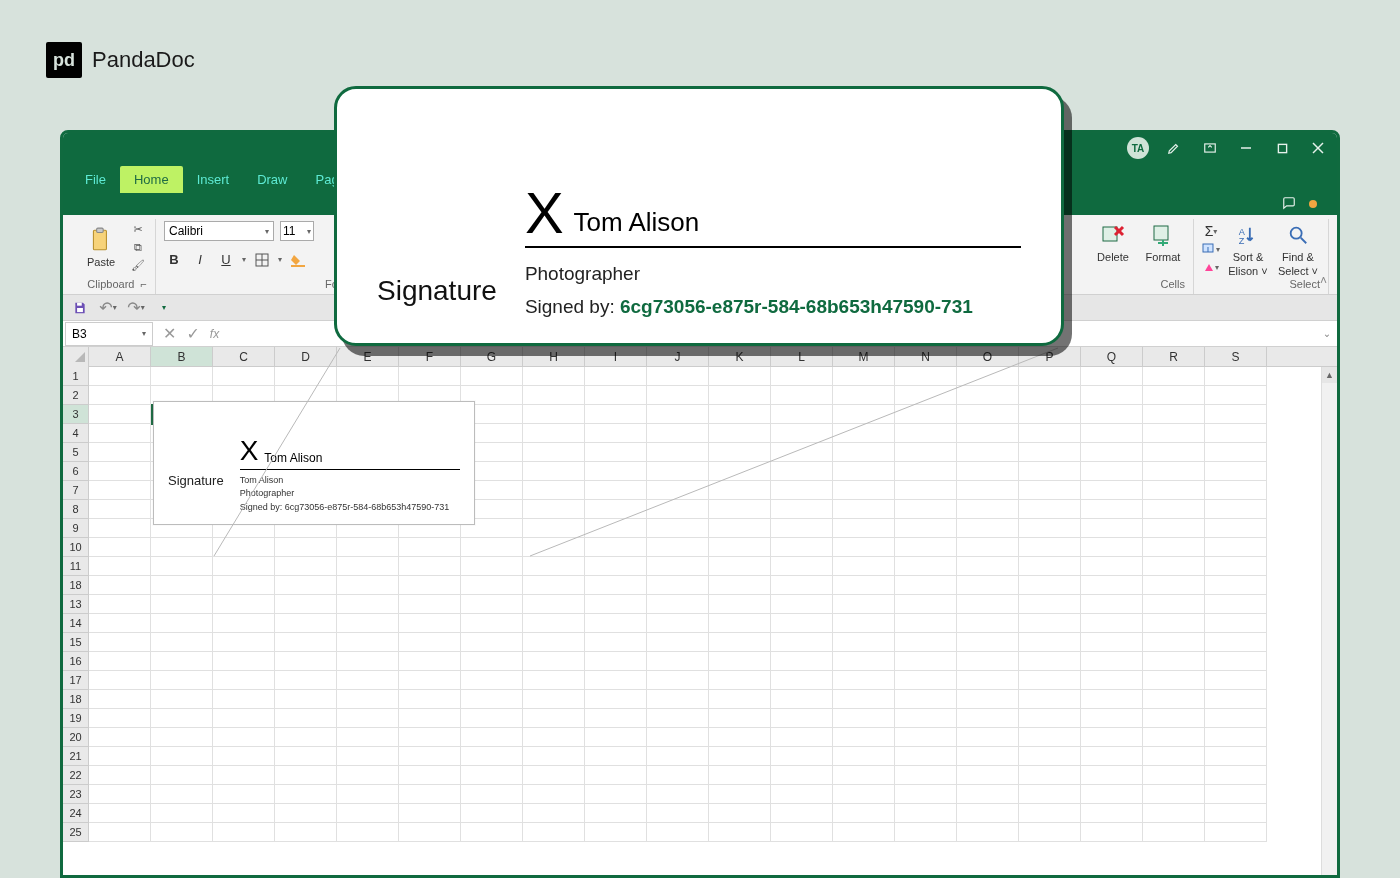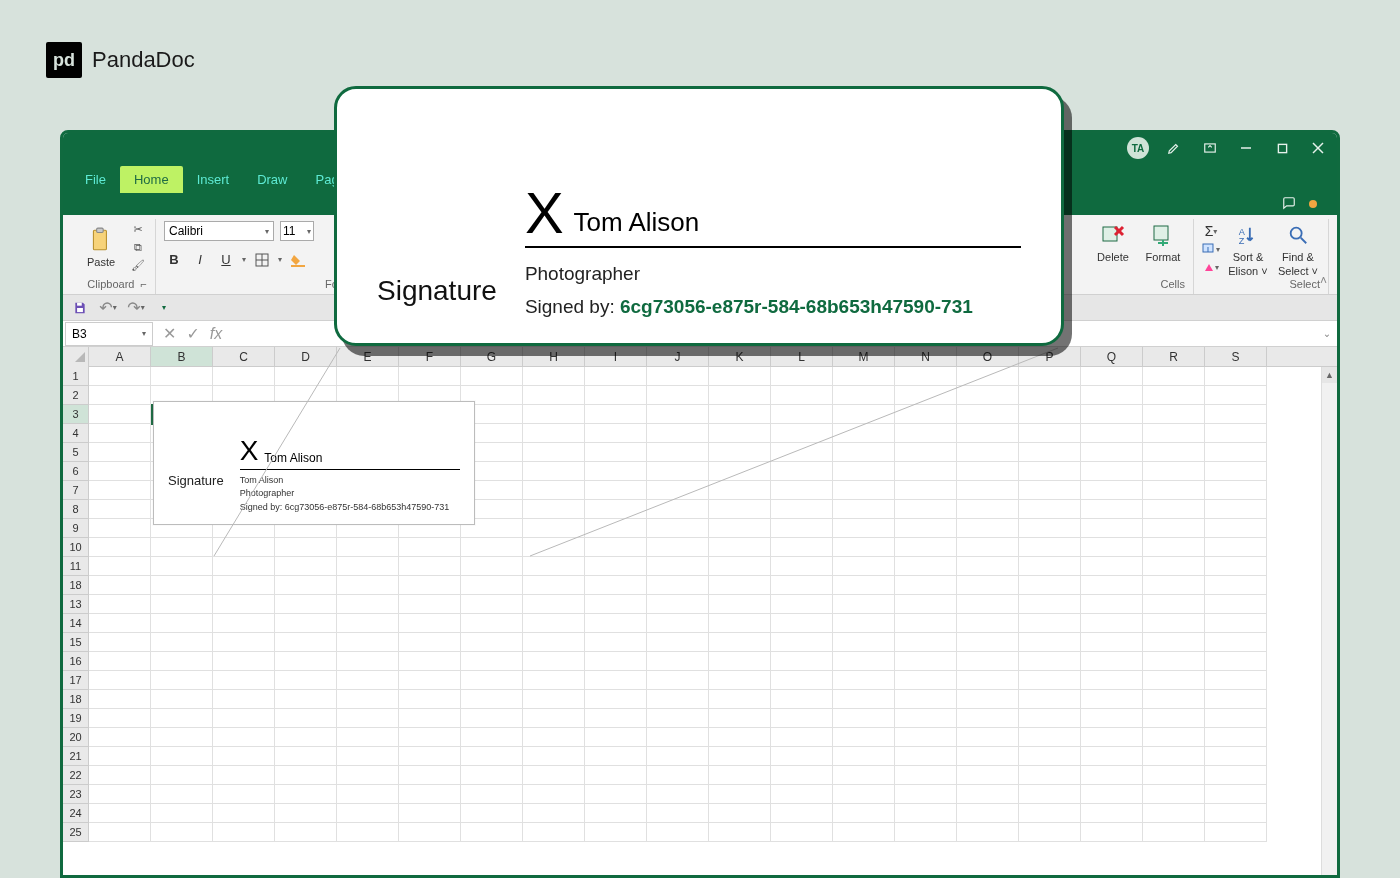--- a/index.html
+++ b/index.html
@@ -40,21 +40,21 @@
   .fmt { width:20px; height:20px; display:flex; align-items:center; justify-content:center; font-size:13px; color:#333;}
   .fmt.bold{font-weight:700;} .fmt.italic{font-style:italic;} .fmt.under{text-decoration:underline;}
   .collapse-arrow { position:absolute; right:10px; bottom:6px; font-size:12px; color:#888;}
 
   .qat { height:26px; background:#e6e6e6; display:flex; align-items:center; padding:0 8px; gap:10px; border-bottom:1px solid #d0d0d0;}
   .qat .q { width:18px; height:18px; display:flex; align-items:center; justify-content:center; color:#106a3f;}
 
   .namebox-row { height:26px; background:#fff; display:flex; align-items:center; border-bottom:1px solid #d0d0d0;}
   .namebox { width:88px; height:24px; border:1px solid #ccc; margin-left:2px; font-size:12px; padding:0 6px; display:flex; align-items:center; justify-content:space-between;}
   .fx-group { display:flex; align-items:center; gap:10px; padding:0 10px; color:#999;}
-  .fx-group .fx { font-style:italic; font-size:16px;}
+  .fx-group .fx { font-style:italic; font-size:12px;}
   .formula-input { flex:1; height:24px; border:none; font-size:12px; padding:0 6px;}
   .expand-fx { width:20px; text-align:center; color:#888; font-size:10px;}
 
   .grid-area { position:relative; height:560px; background:#fff; display:flex; }
   .col-headers { position:absolute; left:0; right:0; top:0; height:20px; display:flex; background:#e9e9e9; border-bottom:1px solid #ccc;}
   .corner { width:26px; height:20px; background:#e9e9e9; border-right:1px solid #ccc; display:flex; align-items:center; justify-content:flex-end; padding-right:3px;}
   .corner svg{width:10px;height:10px;}
   .ch { width:62px; border-right:1px solid #ccc; font-size:12px; color:#333; display:flex; align-items:center; justify-content:center;}
   .ch.sel { background:#cfe3d7;}
   .row-headers { position:absolute; left:0; top:20px; width:26px; background:#e9e9e9;}

